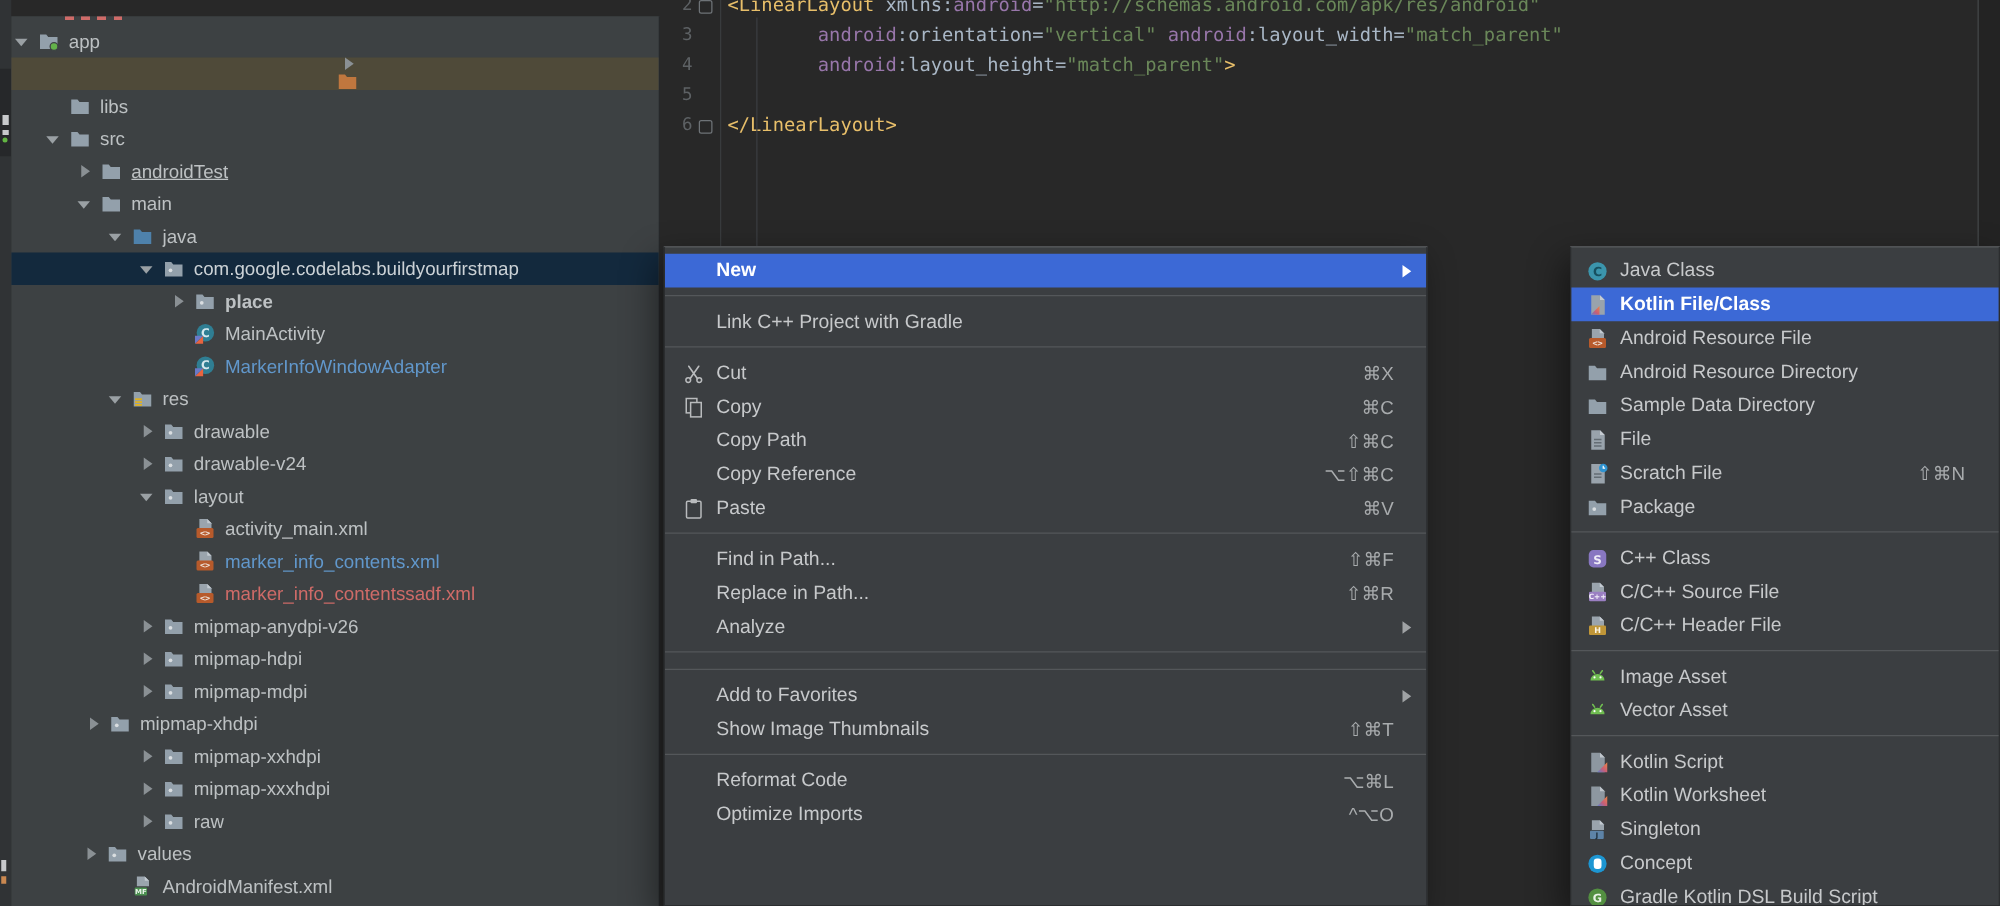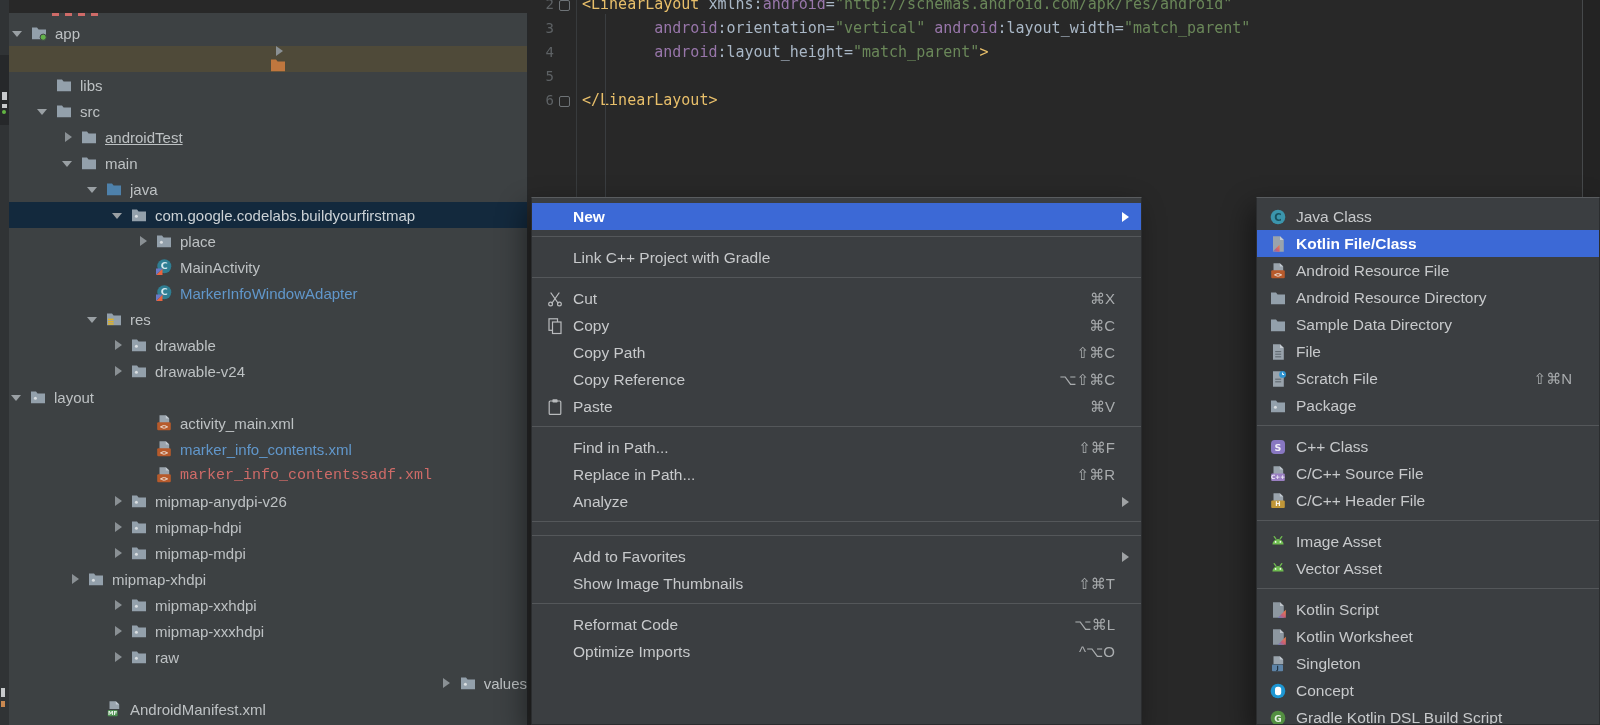--- a/index.html
+++ b/index.html
@@ -137,21 +137,21 @@
         <div class="trow sel" style="padding-left: 101px;">
           <span class="chev down"></span>
           <span class="ticon">
             <svg viewBox="0 0 18 18">
               <path d="M2 3.6h5l1.6 2H16v9.6H2z" fill="#93a0ab"></path>
               <circle cx="6.4" cy="10.2" r="1.5" fill="#d9dde0"></circle>
             </svg>
           </span>
           <span class="tlabel">com.google.codelabs.buildyourfirstmap</span>
         </div>
-        <div class="trow" style="padding-left: 126px;">
+        <div class="trow" style="padding-left: 126px; font-weight: bold;">
           <span class="chev right"></span>
           <span class="ticon">
             <svg viewBox="0 0 18 18">
               <path d="M2 3.6h5l1.6 2H16v9.6H2z" fill="#93a0ab"></path>
               <circle cx="6.4" cy="10.2" r="1.5" fill="#d9dde0"></circle>
             </svg>
           </span>
           <span class="tlabel">place</span>
         </div>
         <div class="trow" style="padding-left: 126px;">
@@ -203,21 +203,21 @@
         <div class="trow" style="padding-left: 101px;">
           <span class="chev right"></span>
           <span class="ticon">
             <svg viewBox="0 0 18 18">
               <path d="M2 3.6h5l1.6 2H16v9.6H2z" fill="#93a0ab"></path>
               <circle cx="6.4" cy="10.2" r="1.5" fill="#d9dde0"></circle>
             </svg>
           </span>
           <span class="tlabel">drawable-v24</span>
         </div>
-        <div class="trow" style="">
+        <div class="trow" style="padding-left: 101px;">
           <span class="chev down"></span>
           <span class="ticon">
             <svg viewBox="0 0 18 18">
               <path d="M2 3.6h5l1.6 2H16v9.6H2z" fill="#93a0ab"></path>
               <circle cx="6.4" cy="10.2" r="1.5" fill="#d9dde0"></circle>
             </svg>
           </span>
           <span class="tlabel">layout</span>
         </div>
         <div class="trow" style="padding-left: 126px;">
@@ -247,21 +247,21 @@
         <div class="trow" style="padding-left: 126px;">
           <span class="chev "></span>
           <span class="ticon">
             <svg viewBox="0 0 18 18">
               <path d="M4.5 1.2h6.3l3.4 3.4v4.3h-9.7z" fill="#9aa4ad"></path>
               <path d="M10.8 1.2l3.4 3.4h-3.4z" fill="#c3cad1"></path>
               <rect x="2.2" y="8.3" width="13.6" height="8" rx="1.2" fill="#b75a2b"></rect>
               <text x="9" y="14.6" font-size="6.8" font-weight="bold" fill="#efe3da" text-anchor="middle" font-family="'DejaVu Sans Mono',monospace">&lt;&gt;</text>
             </svg>
           </span>
-          <span class="tlabel" style="color: rgb(207, 107, 104); font-family: Liberation Mono, monospace;">marker_info_contentssadf.xml</span>
+          <span class="tlabel" style="color: rgb(207, 107, 104);">marker_info_contentssadf.xml</span>
         </div>
         <div class="trow" style="padding-left: 101px;">
           <span class="chev right"></span>
           <span class="ticon">
             <svg viewBox="0 0 18 18">
               <path d="M2 3.6h5l1.6 2H16v9.6H2z" fill="#93a0ab"></path>
               <circle cx="6.4" cy="10.2" r="1.5" fill="#d9dde0"></circle>
             </svg>
           </span>
           <span class="tlabel">mipmap-anydpi-v26</span>
@@ -319,21 +319,21 @@
         <div class="trow" style="padding-left: 101px;">
           <span class="chev right"></span>
           <span class="ticon">
             <svg viewBox="0 0 18 18">
               <path d="M2 3.6h5l1.6 2H16v9.6H2z" fill="#93a0ab"></path>
               <circle cx="6.4" cy="10.2" r="1.5" fill="#d9dde0"></circle>
             </svg>
           </span>
           <span class="tlabel">raw</span>
         </div>
-        <div class="trow" style="padding-left: 115px; justify-content: flex-end;">
+        <div class="trow" style="padding-left: 56px;">
           <span class="chev right"></span>
           <span class="ticon">
             <svg viewBox="0 0 18 18">
               <path d="M2 3.6h5l1.6 2H16v9.6H2z" fill="#93a0ab"></path>
               <circle cx="6.4" cy="10.2" r="1.5" fill="#d9dde0"></circle>
             </svg>
           </span>
           <span class="tlabel">values</span>
         </div>
         <div class="trow" style="padding-left: 76px;">

